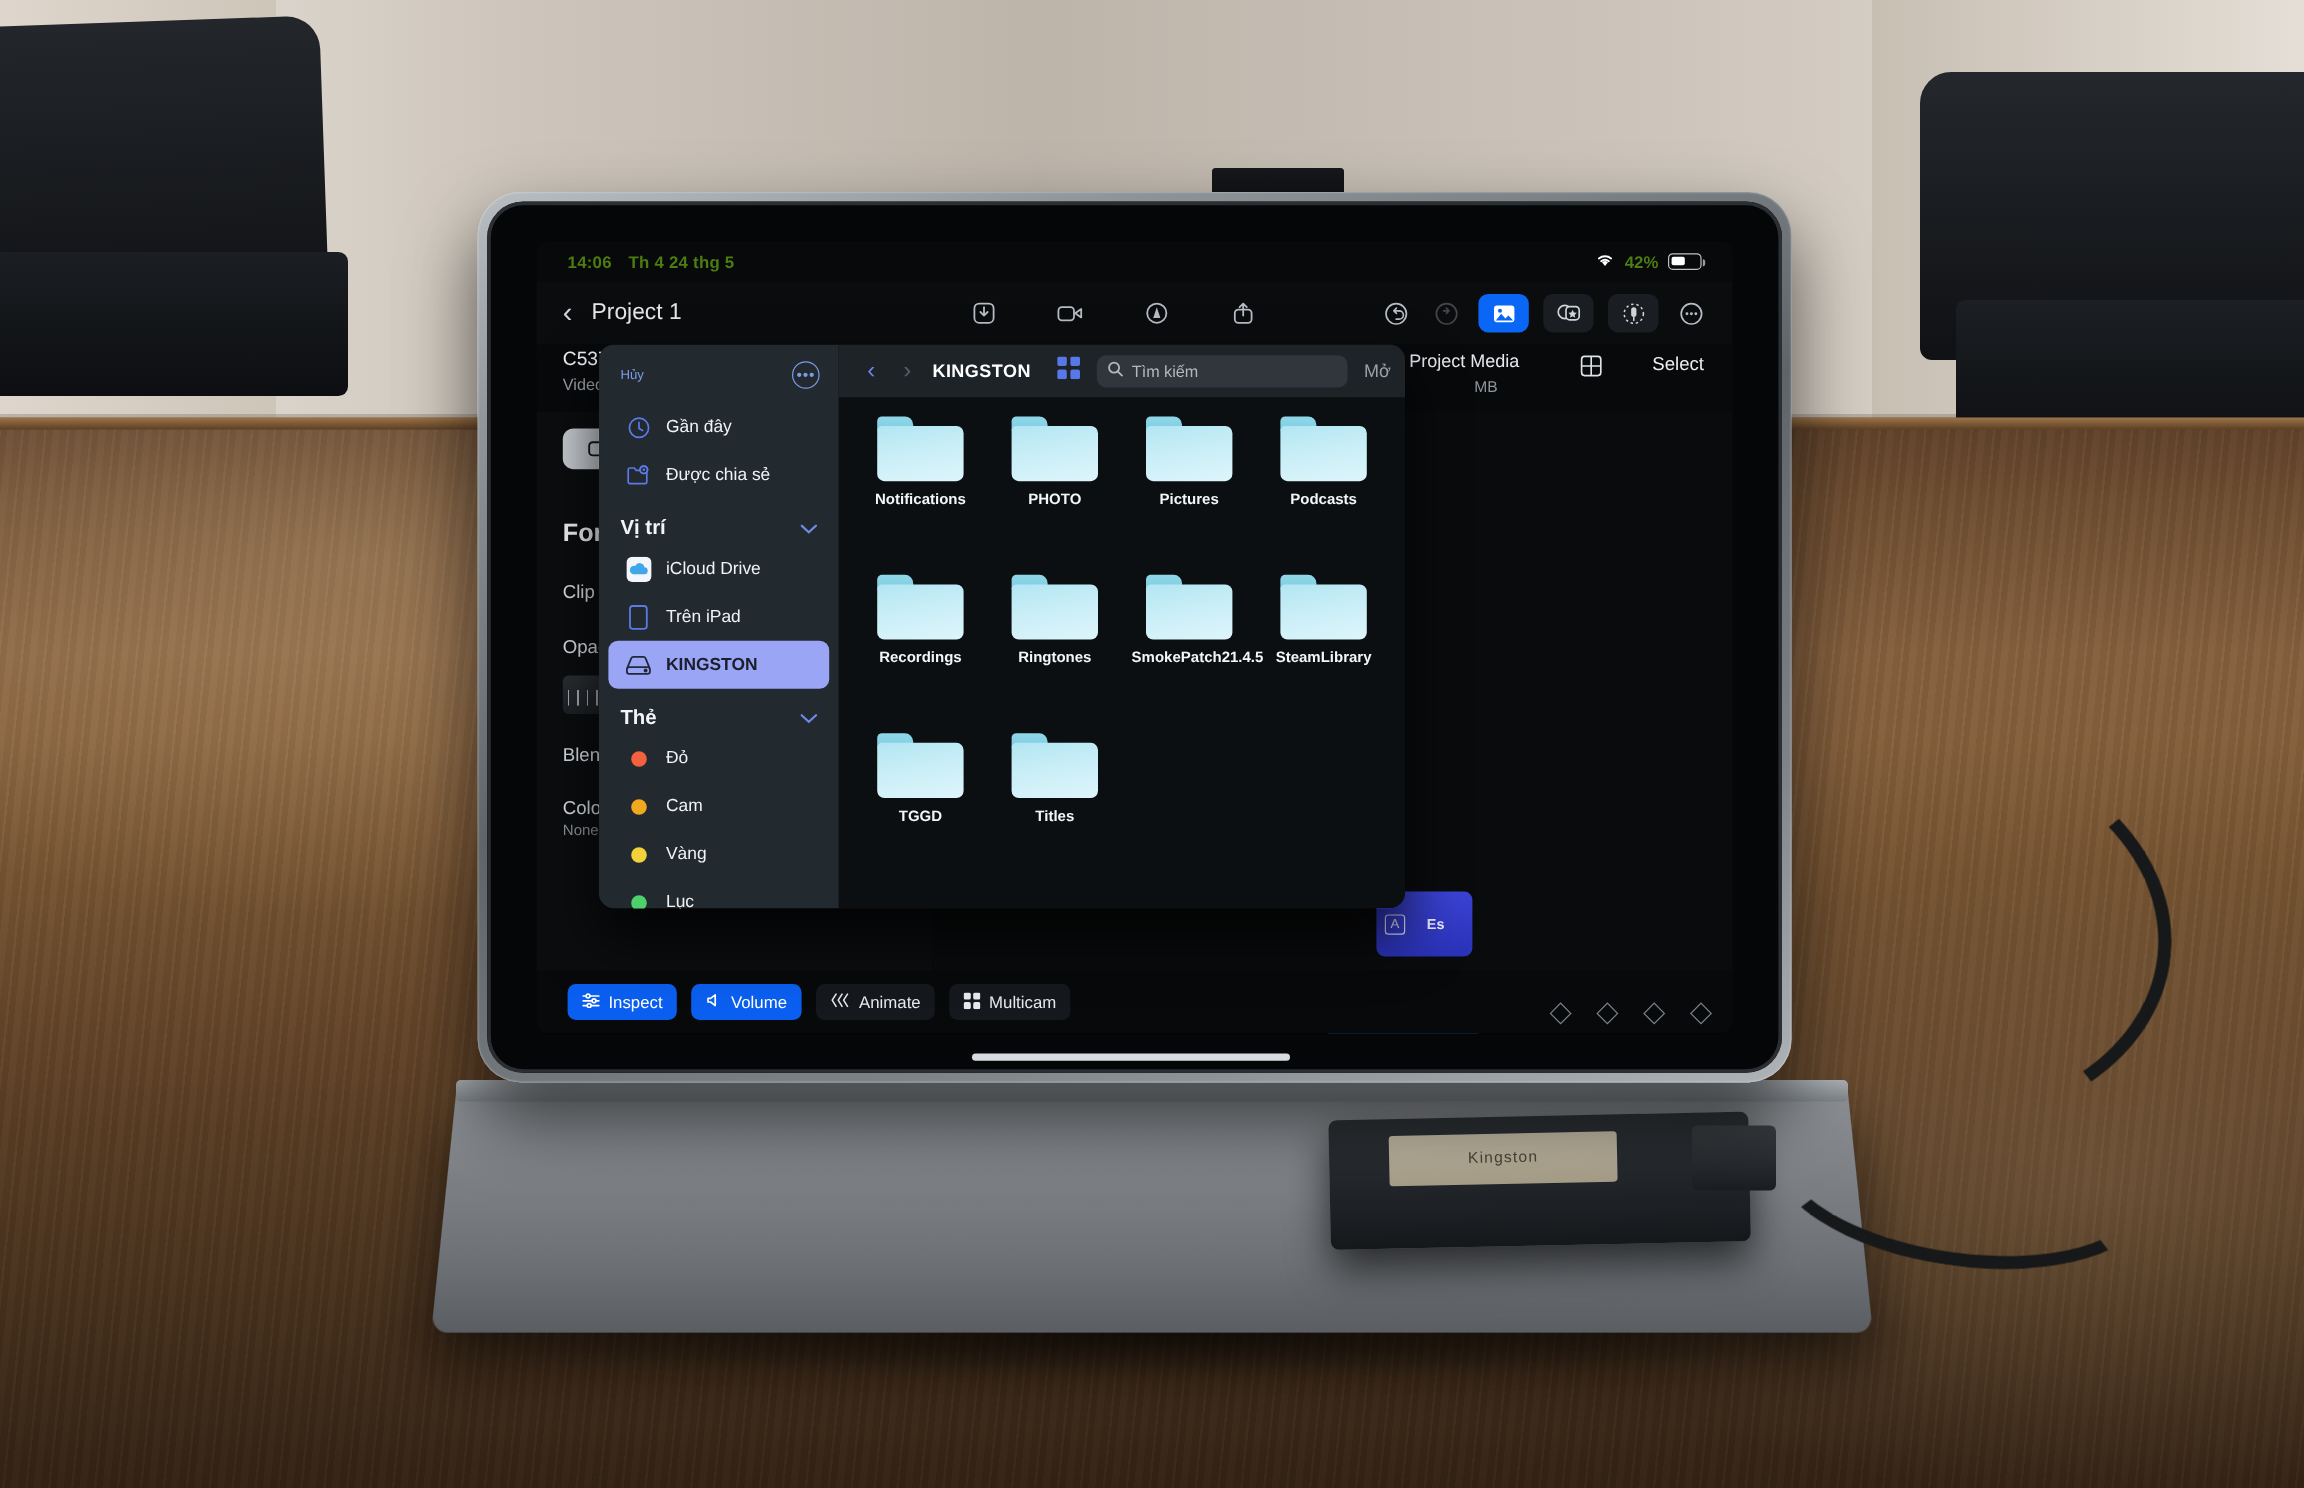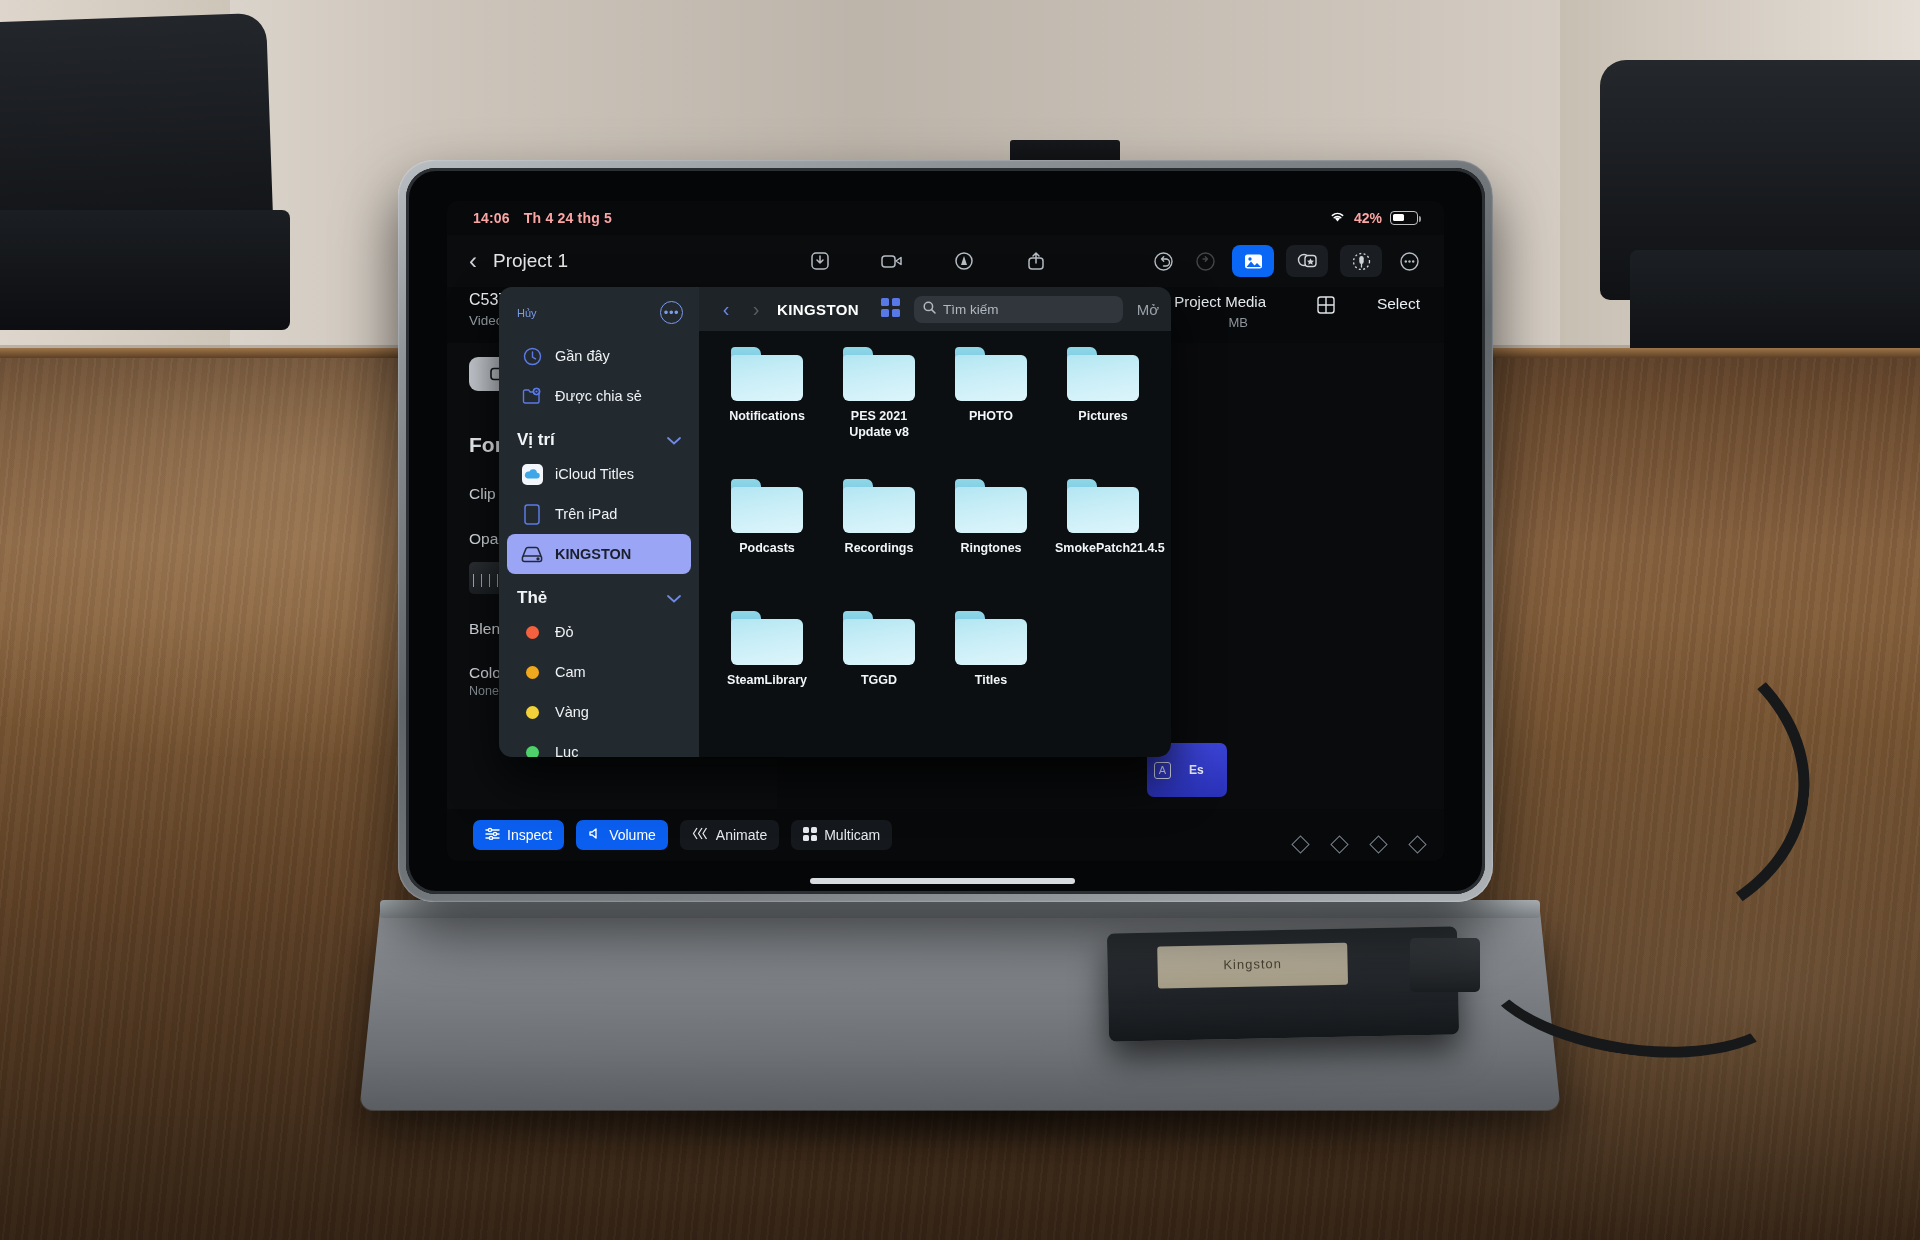--- a/index.html
+++ b/index.html
@@ -116,21 +116,21 @@
   }
   .home-indicator {
     position:absolute; left:810px; top:878px; width:265px; height:6px;
     background:#d8dce0; border-radius:3px;
   }
 
   
   .statusbar {
     position:absolute; left:0; top:0; width:997px; height:34px;
     display:flex; align-items:center; justify-content:space-between;
-    padding:0 26px; color:#fca5a5; font-size:14px; font-weight:bold;
+    padding:0 26px; color:#4d7c0f; font-size:14px; font-weight:bold;
   }
   .sb-left { display:flex; gap:14px; align-items:center; letter-spacing:.2px;}
   .sb-right { display:flex; gap:8px; align-items:center; }
   .battery-shell {
     width:28px; height:14px; border:1.6px solid rgba(255,255,255,.75);
     border-radius:4px; position:relative; display:inline-block;
   }
   .battery-shell:after {
     content:""; position:absolute; right:-4px; top:4px; width:2.4px; height:6px;
     background:rgba(255,255,255,.6); border-radius:0 2px 2px 0;
@@ -581,21 +581,21 @@
           </span>
         </div>
 
         <div class="pk-item">
           <span class="pk-ico">
             <svg width="21" height="21" viewBox="0 0 21 21">
                 <rect width="21" height="21" rx="5" fill="#f3f6fa"></rect>
                 <path d="M5.5 14.5h9.2a2.9 2.9 0 0 0 .3-5.8 4 4 0 0 0-7.6-1.1 3.1 3.1 0 0 0-1.9 6.9z" fill="#3fa7e8"></path>
               </svg>
           </span>
-          <span>iCloud Titles</span>
+          <span>iCloud Drive</span>
         </div>
         <div class="pk-item">
           <span class="pk-ico">
             <svg width="16" height="21" viewBox="0 0 16 21" fill="none" stroke="#5c7ae6" stroke-width="1.5">
                 <rect x="1" y="1" width="14" height="19" rx="2.4"></rect>
               </svg>
           </span>
           <span>Trên iPad</span>
         </div>
         <div class="pk-item sel">
@@ -675,27 +675,20 @@
                 <i class="folder-tab"></i>
                 <i class="folder-body"></i>
               </span>
             <span class="folder-label">Notifications</span>
           </div>
           <div class="folder-cell">
             <span class="folder-ico">
                 <i class="folder-tab"></i>
                 <i class="folder-body"></i>
               </span>
-            <span class="folder-label">PES 2021 Update v8</span>
-          </div>
-          <div class="folder-cell">
-            <span class="folder-ico">
-                <i class="folder-tab"></i>
-                <i class="folder-body"></i>
-              </span>
             <span class="folder-label">PHOTO</span>
           </div>
           <div class="folder-cell">
             <span class="folder-ico">
                 <i class="folder-tab"></i>
                 <i class="folder-body"></i>
               </span>
             <span class="folder-label">Pictures</span>
           </div>
           <div class="folder-cell">

